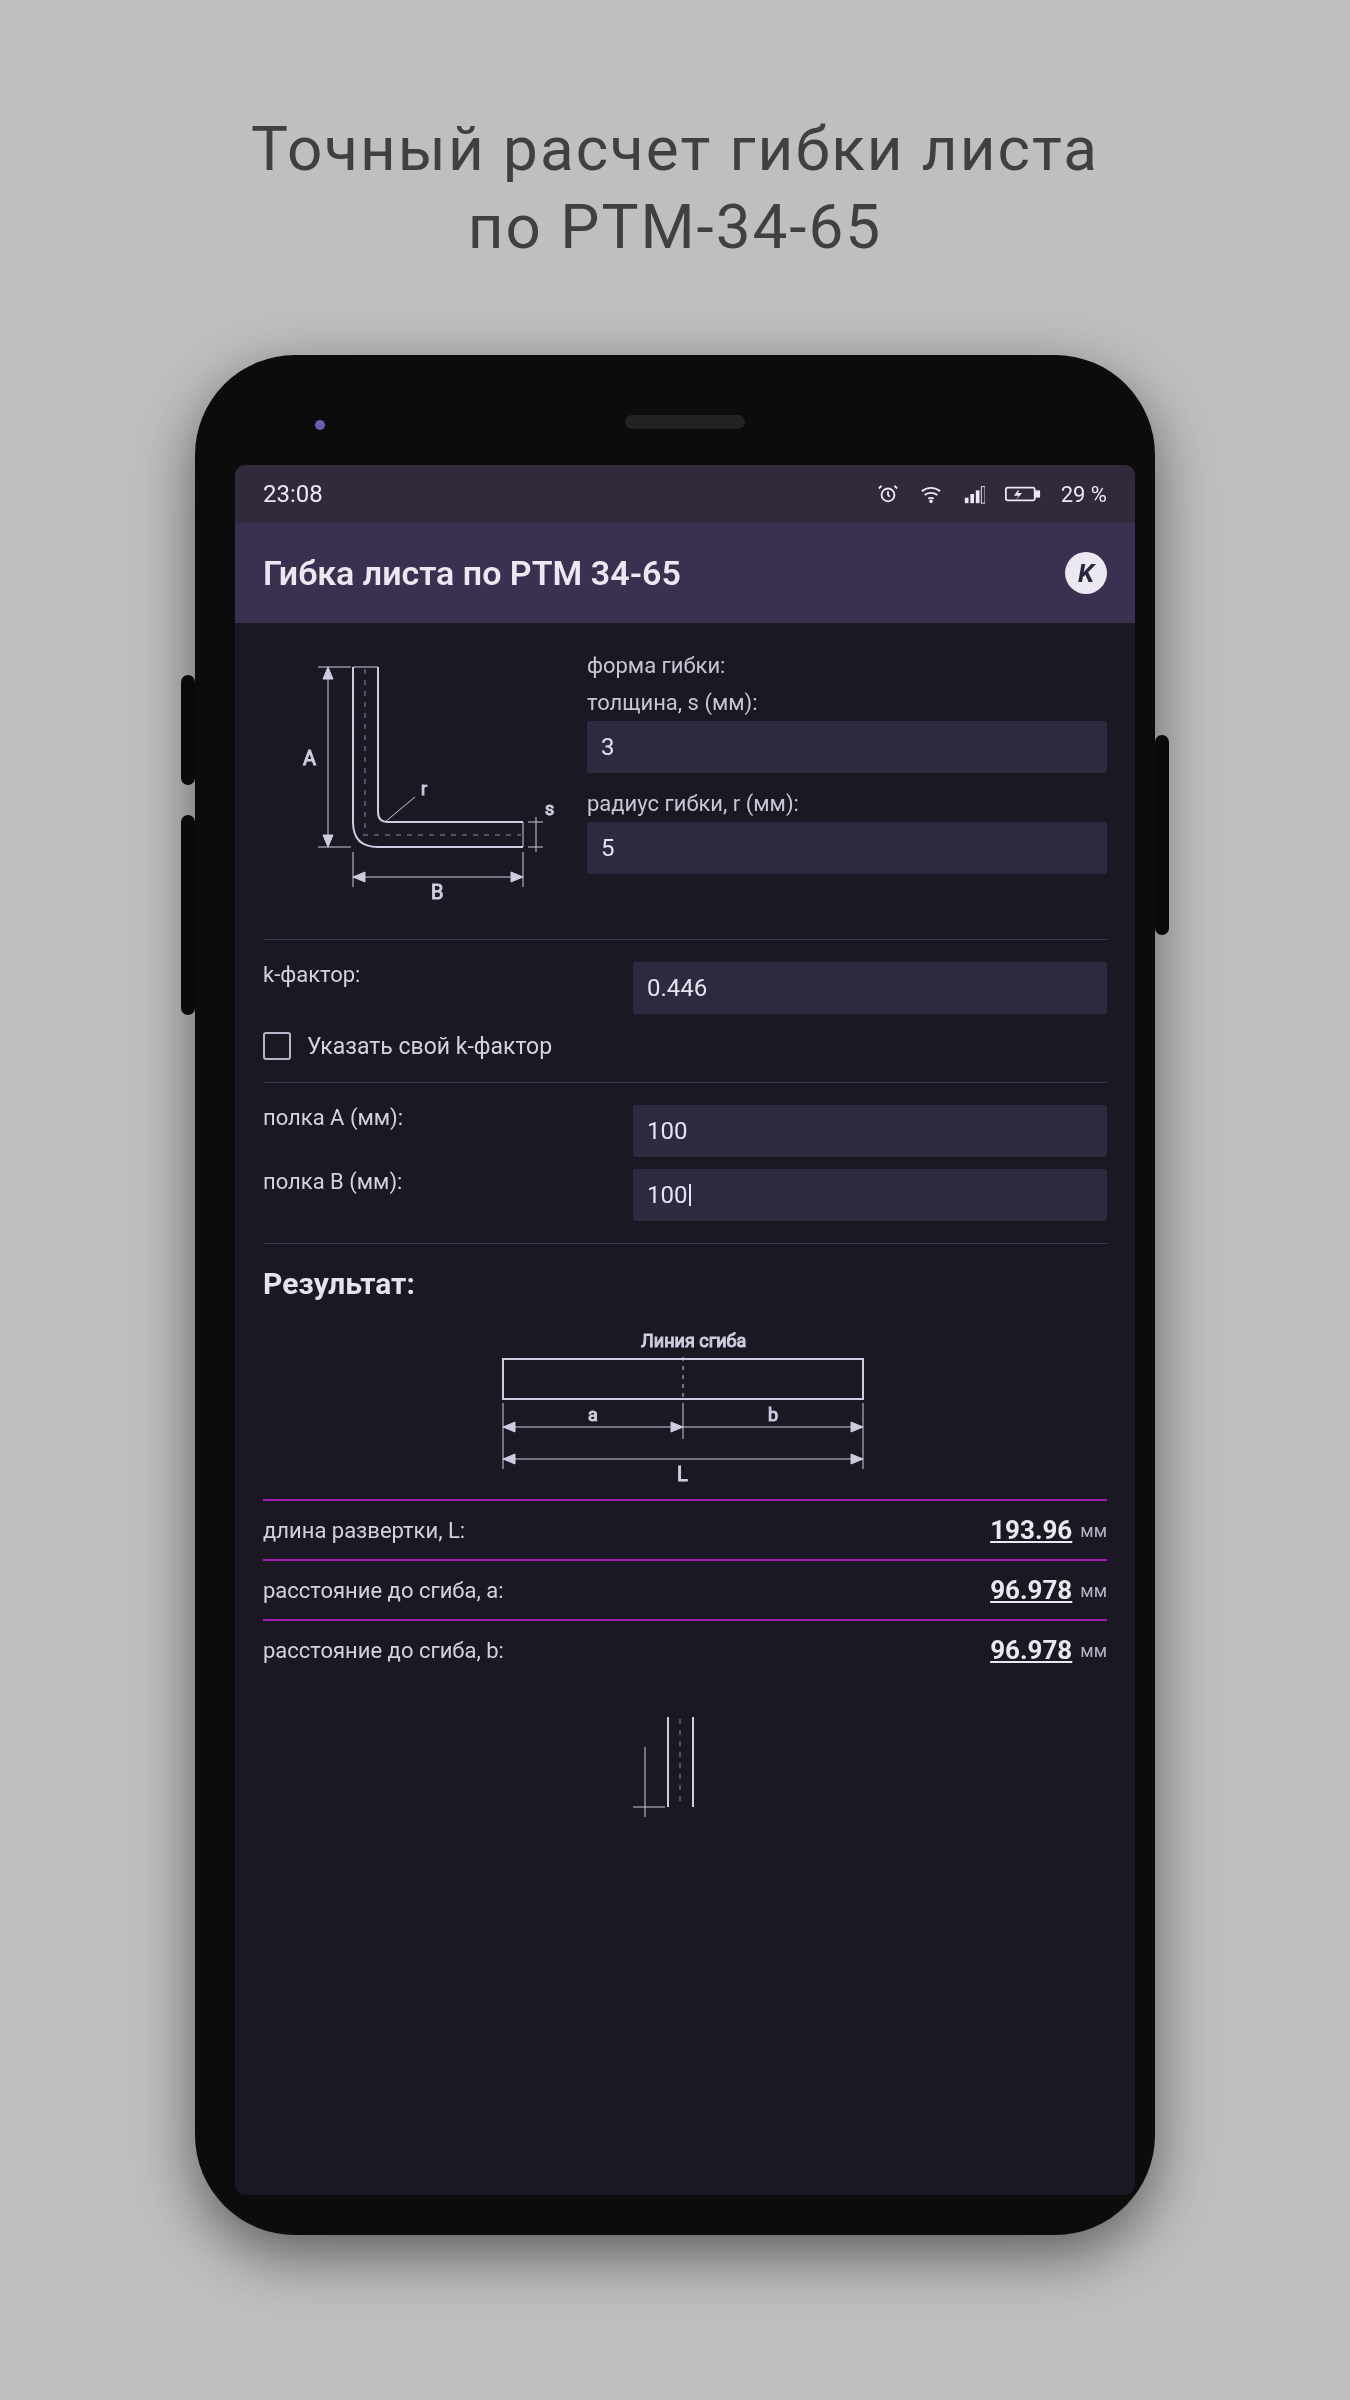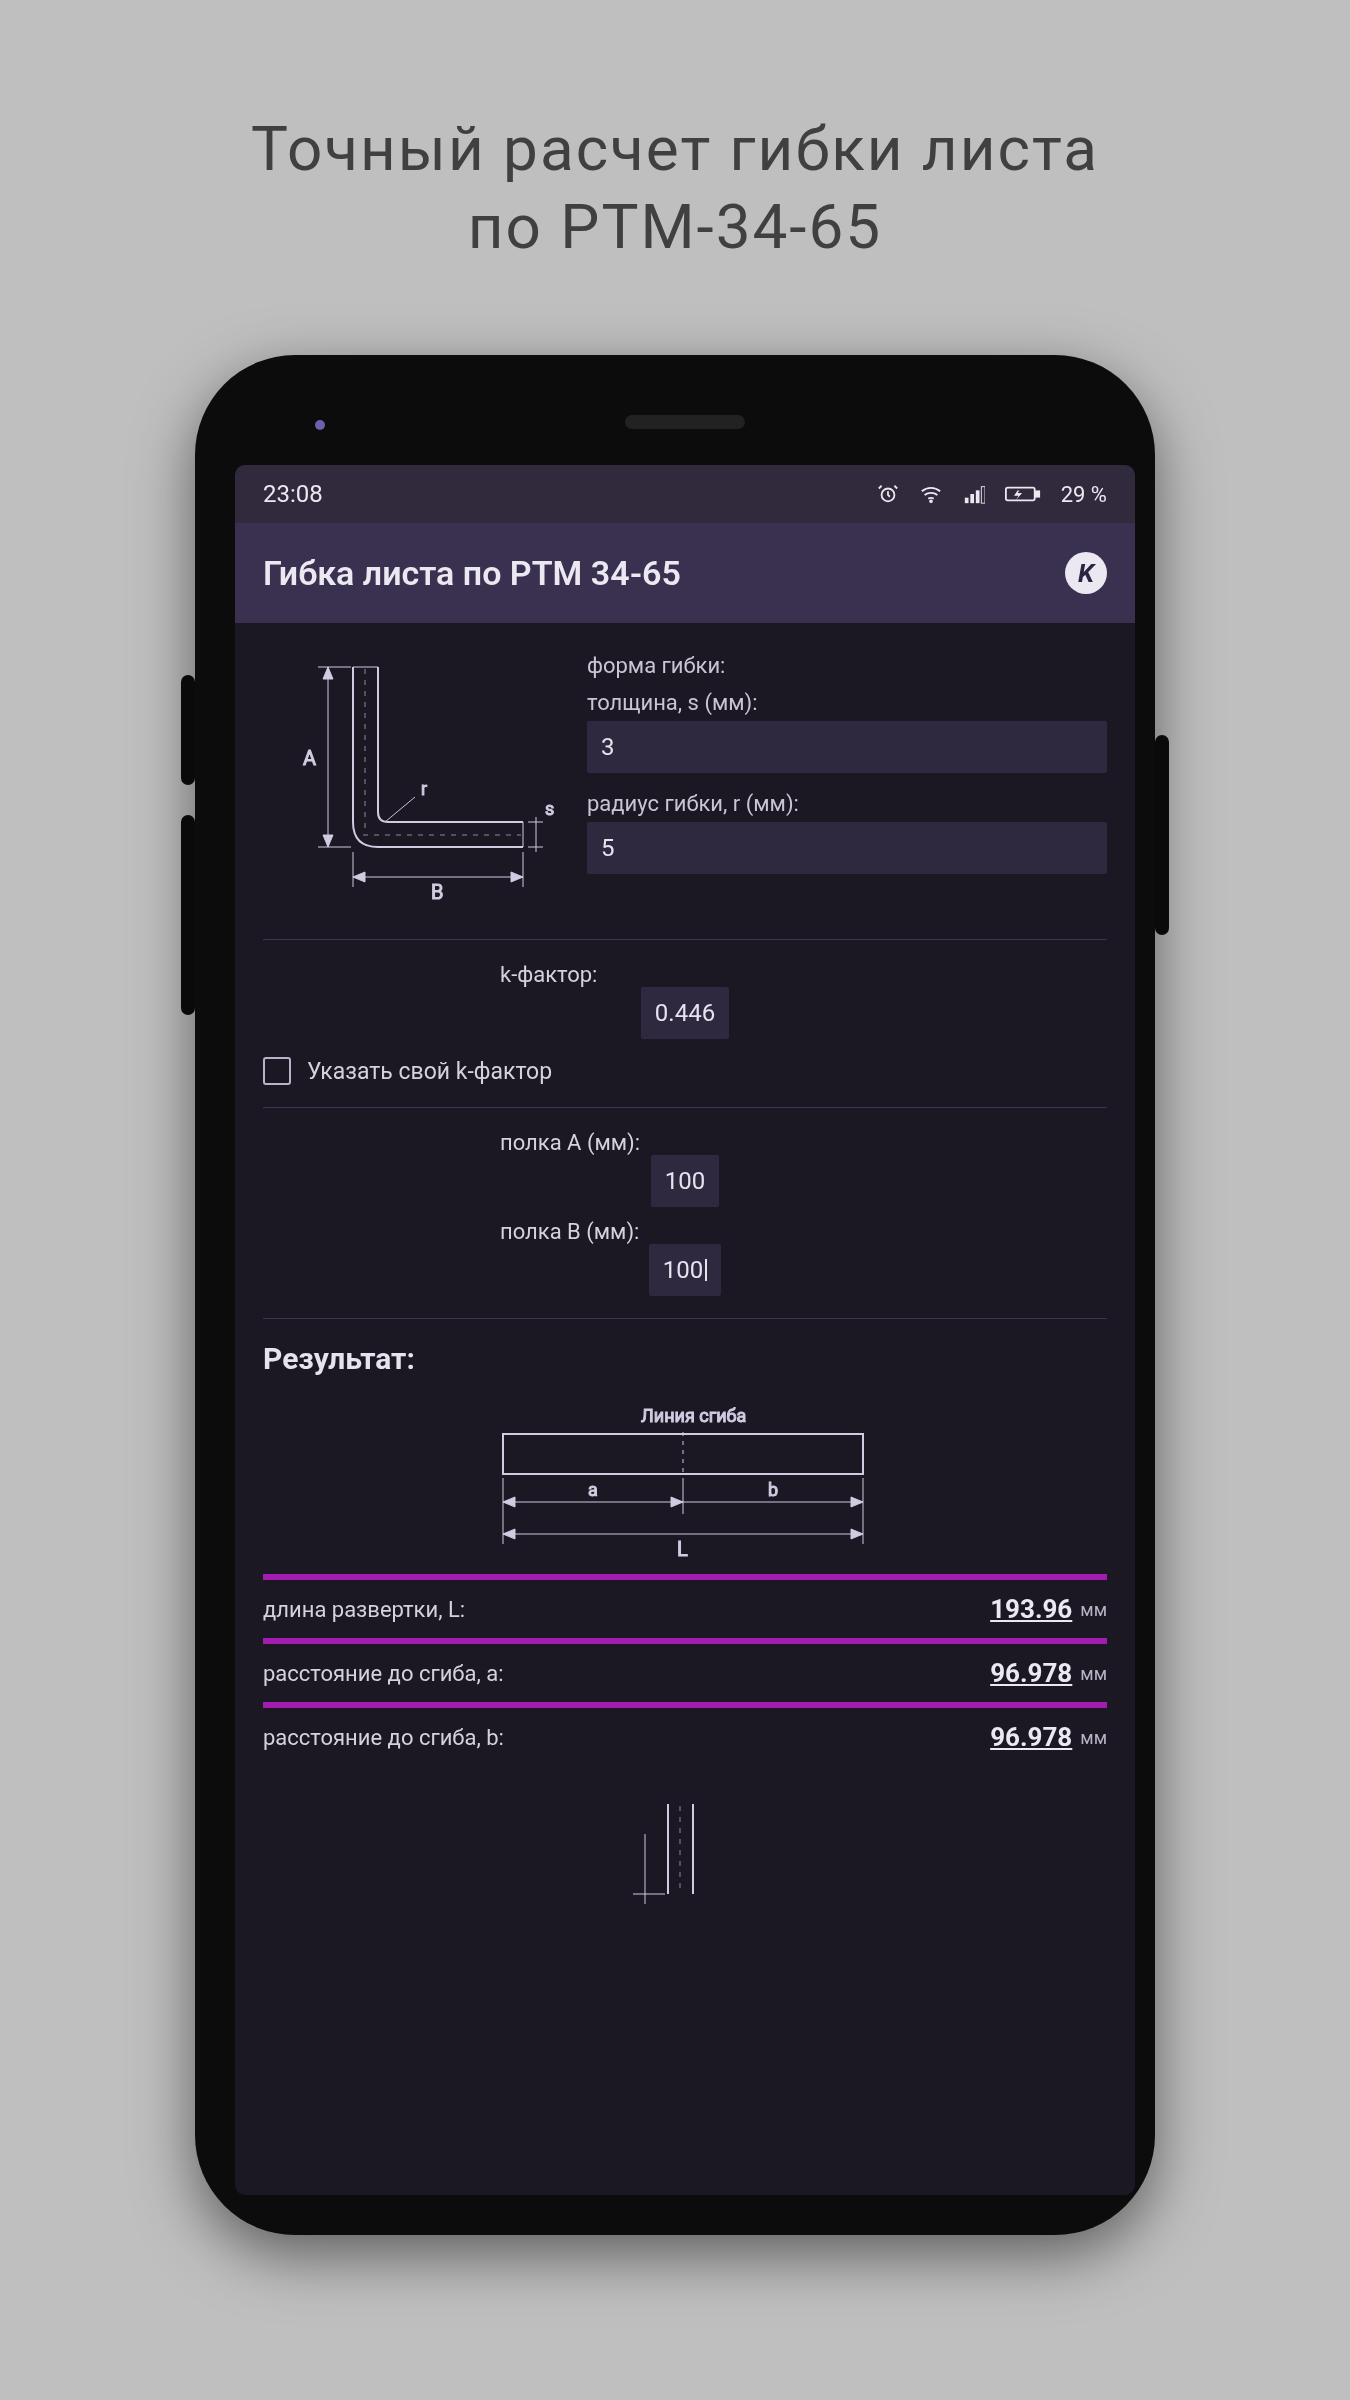--- a/index.html
+++ b/index.html
@@ -159,23 +159,22 @@
     margin-left: 2px;
     vertical-align: -3px;
   }
   .divider {
     height: 1px;
     background: #3a3550;
     margin: 22px 0;
   }
   .row {
     display: flex;
-    align-items: center;
+    align-items: flex-start;
     margin-bottom: 12px;
-    flex-direction: column;
   }
   .row .lbl { width: 370px; font-size: 22px; }
   .row .input-box { flex: 1; margin-bottom: 0; }
   .cb-row {
     display: flex;
     align-items: center;
     gap: 16px;
     margin-top: 18px;
     font-size: 23px;
   }
@@ -188,21 +187,21 @@
     font-size: 30px;
     font-weight: 700;
     color: #e6e2ee;
     margin: 10px 0 18px 0;
   }
   .result-diagram { height: 170px; position: relative; margin-bottom: 10px; }
   .result-row {
     display: flex;
     align-items: center;
     padding: 14px 0;
-    border-top: 6px solid #a21caf;
+    border-top: 2px solid #a21caf;
   }
   .result-row .rlbl { flex: 1; font-size: 22px; }
   .result-row .rval { font-size: 26px; font-weight: 700; color: #ece8f2; text-decoration: underline; }
   .result-row .runit { font-size: 18px; color: #b8b3c6; margin-left: 8px; }
   .bottom-diagram { height: 120px; margin-top: 28px; position: relative; }
 </style>
 </head>
 <body>
 
 <div class="promo-title">

